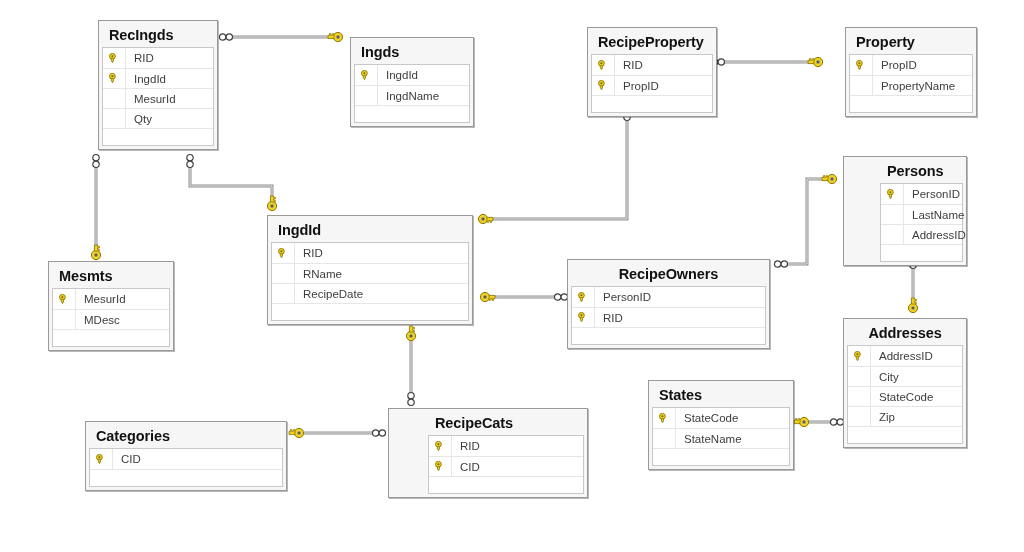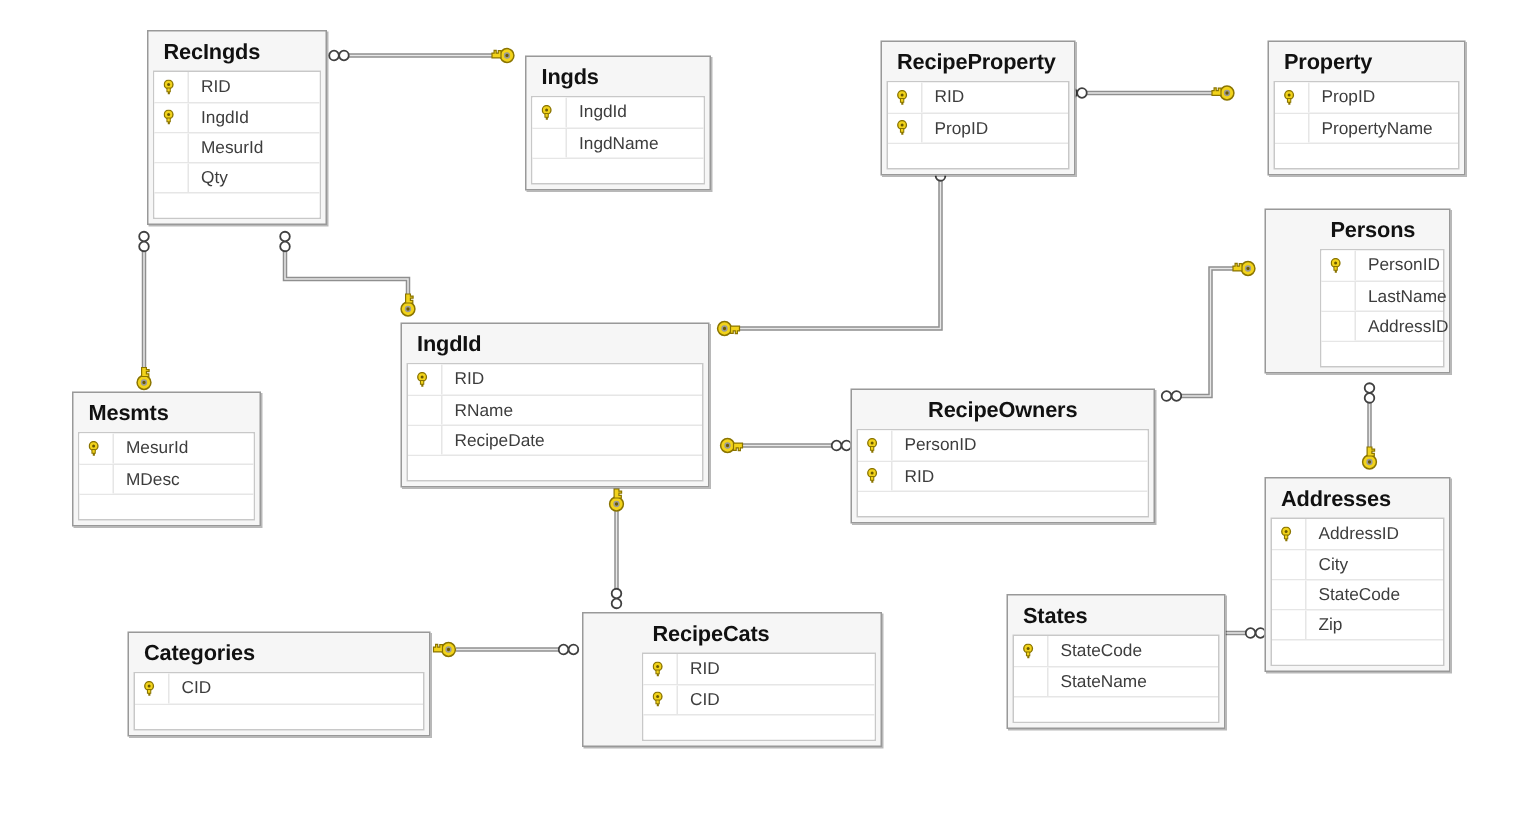--- a/index.html
+++ b/index.html
@@ -278,21 +278,21 @@
             </span>
             <span class="col-name">PropID</span>
           </div>
           <div class="col-row">
             <span class="col-gutter"></span>
             <span class="col-name">PropertyName</span>
           </div>
           <div class="col-spacer"></div>
         </div>
       </div>
-      <div class="table-box" style="left: 843px; top: 139px; width: 124px; padding-left: 36px;">
+      <div class="table-box" style="left: 843px; top: 156px; width: 124px; padding-left: 36px;">
         <div class="table-title">Persons</div>
         <div class="table-inner">
           <div class="col-row">
             <span class="col-gutter">
               <svg class="keyglyph" width="11" height="11" viewBox="0 0 11 11">
                 <circle cx="3.4" cy="3.3" r="2.9" fill="#f2d31b" stroke="#8a7400" stroke-width="0.9"></circle>
                 <circle cx="3.4" cy="3.3" r="1.0" fill="#6b5a00"></circle>
                 <path d="M2.3 5.6 L4.5 5.6 L4.5 8.2 L3.9 8.2 L3.9 9.4 L3.2 9.4 L3.2 8.2 L2.3 8.2 Z" fill="#f2d31b" stroke="#8a7400" stroke-width="0.7"></path>
               </svg>
             </span>
@@ -372,21 +372,21 @@
             </span>
             <span class="col-name">MesurId</span>
           </div>
           <div class="col-row">
             <span class="col-gutter"></span>
             <span class="col-name">MDesc</span>
           </div>
           <div class="col-spacer"></div>
         </div>
       </div>
-      <div class="table-box" style="left: 843px; top: 318px; width: 124px;">
+      <div class="table-box" style="left: 843px; top: 318px; width: 124px; text-align: center;">
         <div class="table-title">Addresses</div>
         <div class="table-inner">
           <div class="col-row">
             <span class="col-gutter">
               <svg class="keyglyph" width="11" height="11" viewBox="0 0 11 11">
                 <circle cx="3.4" cy="3.3" r="2.9" fill="#f2d31b" stroke="#8a7400" stroke-width="0.9"></circle>
                 <circle cx="3.4" cy="3.3" r="1.0" fill="#6b5a00"></circle>
                 <path d="M2.3 5.6 L4.5 5.6 L4.5 8.2 L3.9 8.2 L3.9 9.4 L3.2 9.4 L3.2 8.2 L2.3 8.2 Z" fill="#f2d31b" stroke="#8a7400" stroke-width="0.7"></path>
               </svg>
             </span>
@@ -400,21 +400,21 @@
             <span class="col-gutter"></span>
             <span class="col-name">StateCode</span>
           </div>
           <div class="col-row">
             <span class="col-gutter"></span>
             <span class="col-name">Zip</span>
           </div>
           <div class="col-spacer"></div>
         </div>
       </div>
-      <div class="table-box" style="left: 648px; top: 396px; width: 146px; margin-left: 23px;">
+      <div class="table-box" style="left: 648px; top: 380px; width: 146px;">
         <div class="table-title">States</div>
         <div class="table-inner">
           <div class="col-row">
             <span class="col-gutter">
               <svg class="keyglyph" width="11" height="11" viewBox="0 0 11 11">
                 <circle cx="3.4" cy="3.3" r="2.9" fill="#f2d31b" stroke="#8a7400" stroke-width="0.9"></circle>
                 <circle cx="3.4" cy="3.3" r="1.0" fill="#6b5a00"></circle>
                 <path d="M2.3 5.6 L4.5 5.6 L4.5 8.2 L3.9 8.2 L3.9 9.4 L3.2 9.4 L3.2 8.2 L2.3 8.2 Z" fill="#f2d31b" stroke="#8a7400" stroke-width="0.7"></path>
               </svg>
             </span>

